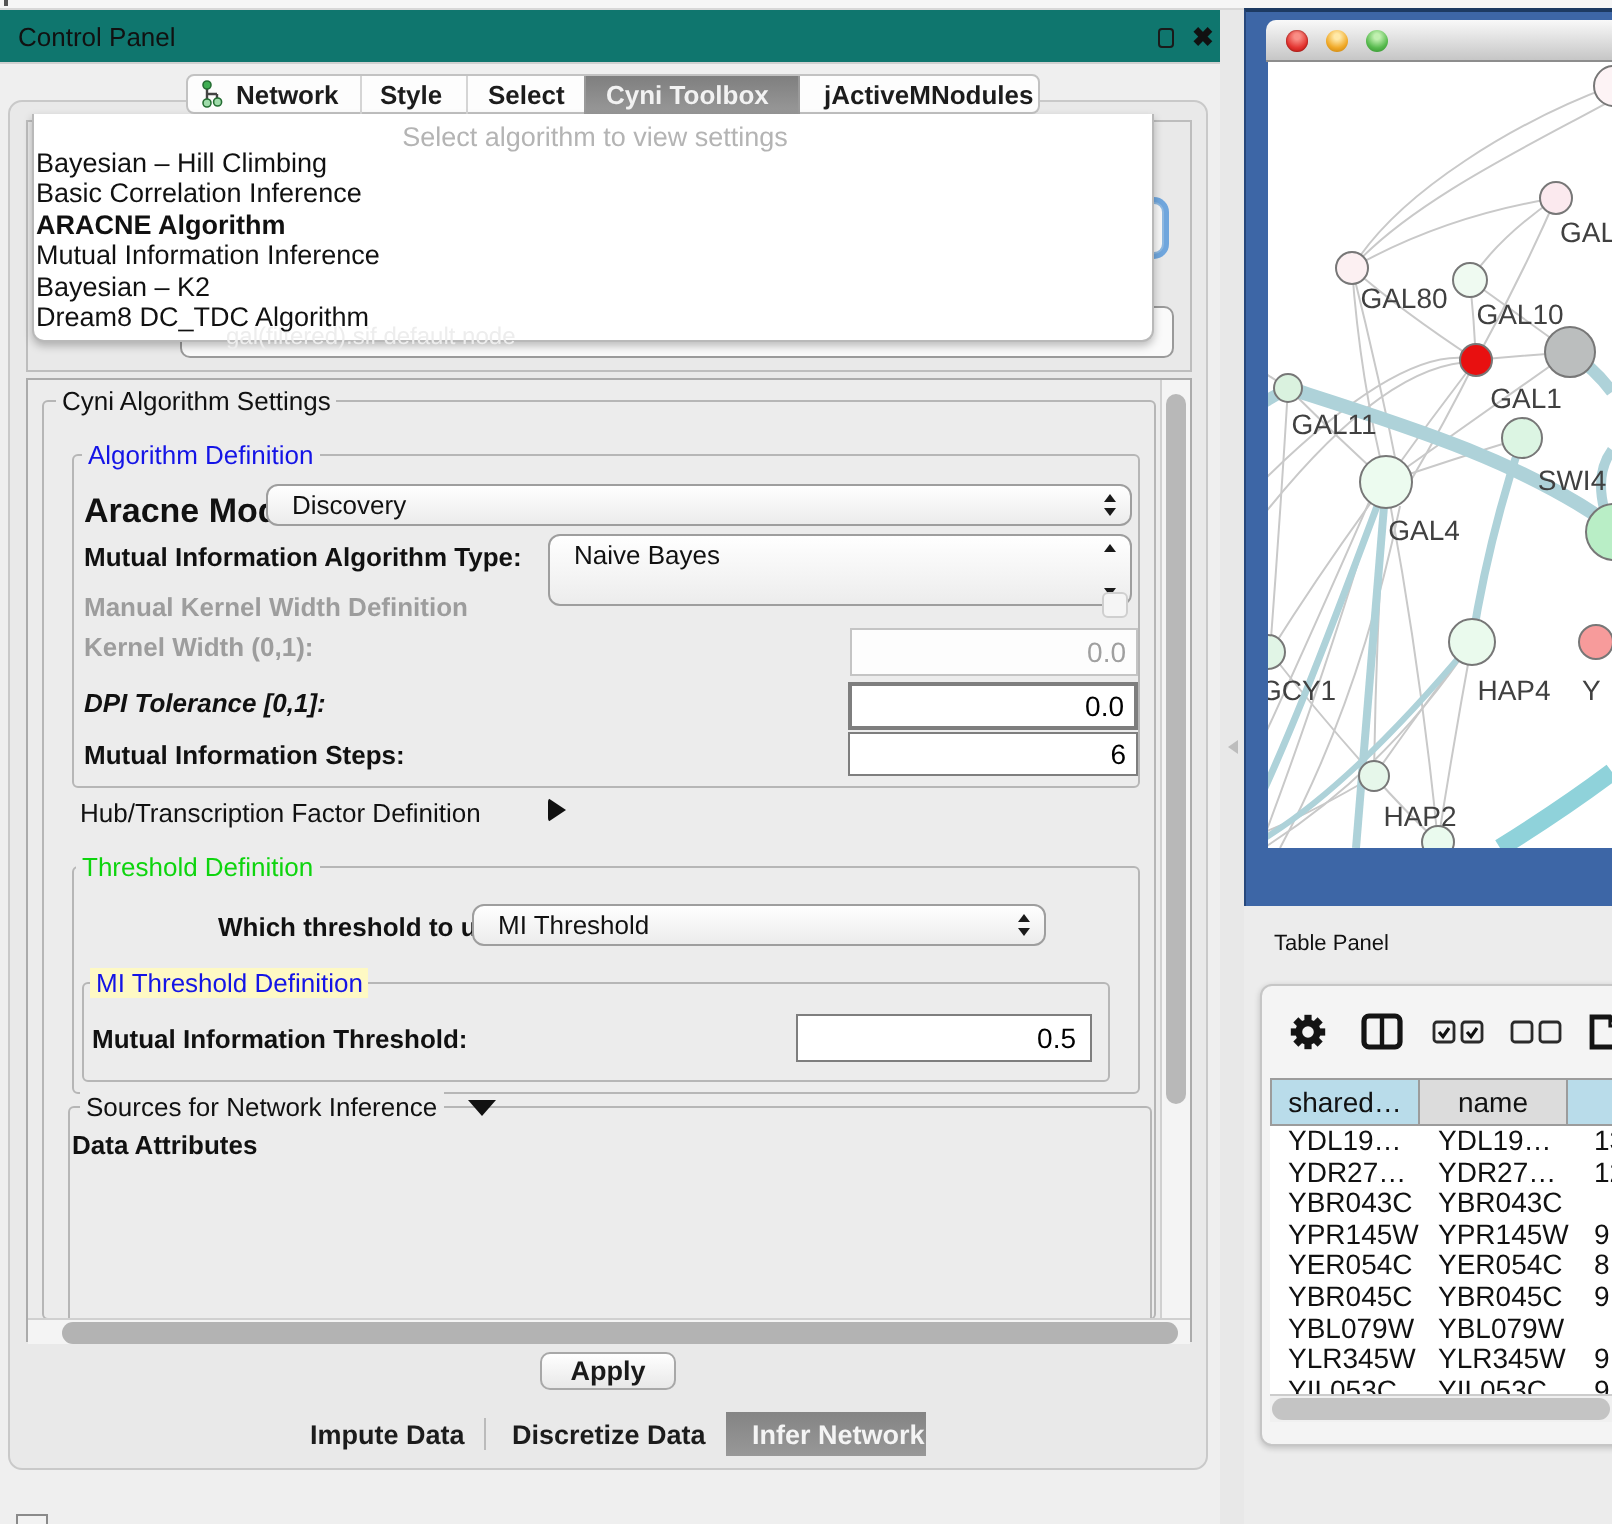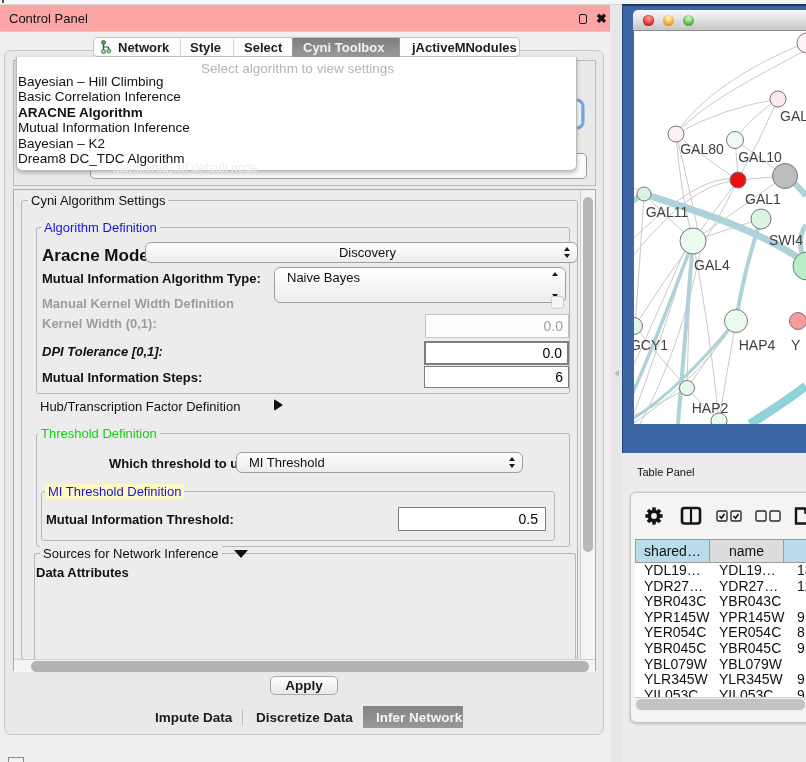--- a/index.html
+++ b/index.html
@@ -15,21 +15,21 @@
     border-left:3px solid transparent; border-right:3px solid transparent; border-top:4.5px solid #1a1a1a; }
 </style>
 </head>
 <body>
 
 <div class="abs" style="left:0;top:0;width:806px;height:5px;background:#f6f6f6;border-bottom:1px solid #d8d8d8;"></div>
 <div class="abs" style="left:2px;top:0;width:2px;height:3px;background:#555;"></div>
 
 <div class="abs" id="leftwin" style="left:0;top:5px;width:610px;height:757px;background:#efefef;">
 
-  <div class="abs" style="left:0;top:0;width:610px;height:27px;background:#fca5a5;border-bottom:1px solid #d0d0d0;">
+  <div class="abs" style="left:0;top:0;width:610px;height:27px;background:#0f766e;border-bottom:1px solid #d0d0d0;">
     <div class="abs" style="left:9px;top:6px;font-size:13px;color:#111;">Control Panel</div>
     <div class="abs" style="left:579px;top:9px;width:8px;height:10px;border:1.5px solid #1a1a1a;border-radius:2px;"></div>
     <div class="abs" style="left:596px;top:6px;font-size:13px;font-weight:bold;color:#111;">✖</div>
   </div>
 
   <div class="abs" style="left:4px;top:45px;width:600px;height:685px;background:#e9e9e9;border:1px solid #c9c9c9;border-radius:7px;"></div>
 
   <div class="abs" style="left:93px;top:32px;width:427px;height:20px;background:#fdfdfd;border:1px solid #c2c2c2;border-radius:4px;">
     <div class="abs" style="left:86px;top:0;width:1px;height:20px;background:#d5d5d5;"></div>
     <div class="abs" style="left:139px;top:0;width:1px;height:20px;background:#d5d5d5;"></div>
@@ -69,21 +69,21 @@
 
   <div class="abs" style="left:13px;top:184px;width:583px;height:482px;border:1px solid #ababab;background:#ececec;"></div>
 
   <div class="abs" style="left:21px;top:195px;width:557px;height:460px;border:1px solid #b6b6b6;border-radius:3px;"></div>
   <div class="abs" style="left:28px;top:188px;font-size:13px;color:#111;background:#ececec;padding:0 3px;">Cyni Algorithm Settings</div>
 
   <div class="abs" style="left:36px;top:222px;width:534px;height:167px;border:1px solid #b6b6b6;border-radius:3px;"></div>
   <div class="abs" style="left:41px;top:215px;font-size:13px;color:#1414e6;background:#ececec;padding:0 3px;">Algorithm Definition</div>
 
   <div class="abs b" style="left:42px;top:241px;font-size:17px;color:#111;">Aracne Mode:</div>
-  <div class="abs combo" style="left:145px;top:237px;width:433px;height:21px;text-align:center;">
+  <div class="abs combo" style="left:133px;top:237px;width:433px;height:21px;">
     <span style="margin-left:12px;">Discovery</span>
   </div>
 
   <div class="abs b" style="left:42px;top:266px;font-size:13px;color:#111;">Mutual Information Algorithm Type:</div>
   <div class="abs combo" style="left:274px;top:262px;width:292px;height:36px;">
     <span style="margin-left:12px;">Naive Bayes</span>
   </div>
 
   <div class="abs b" style="left:42px;top:291px;font-size:13px;color:#9d9d9d;">Manual Kernel Width Definition</div>
   <div class="abs" style="left:551px;top:291px;width:13px;height:13px;border:1px solid #cfcfcf;border-radius:3px;background:#f5f5f5;"></div>

